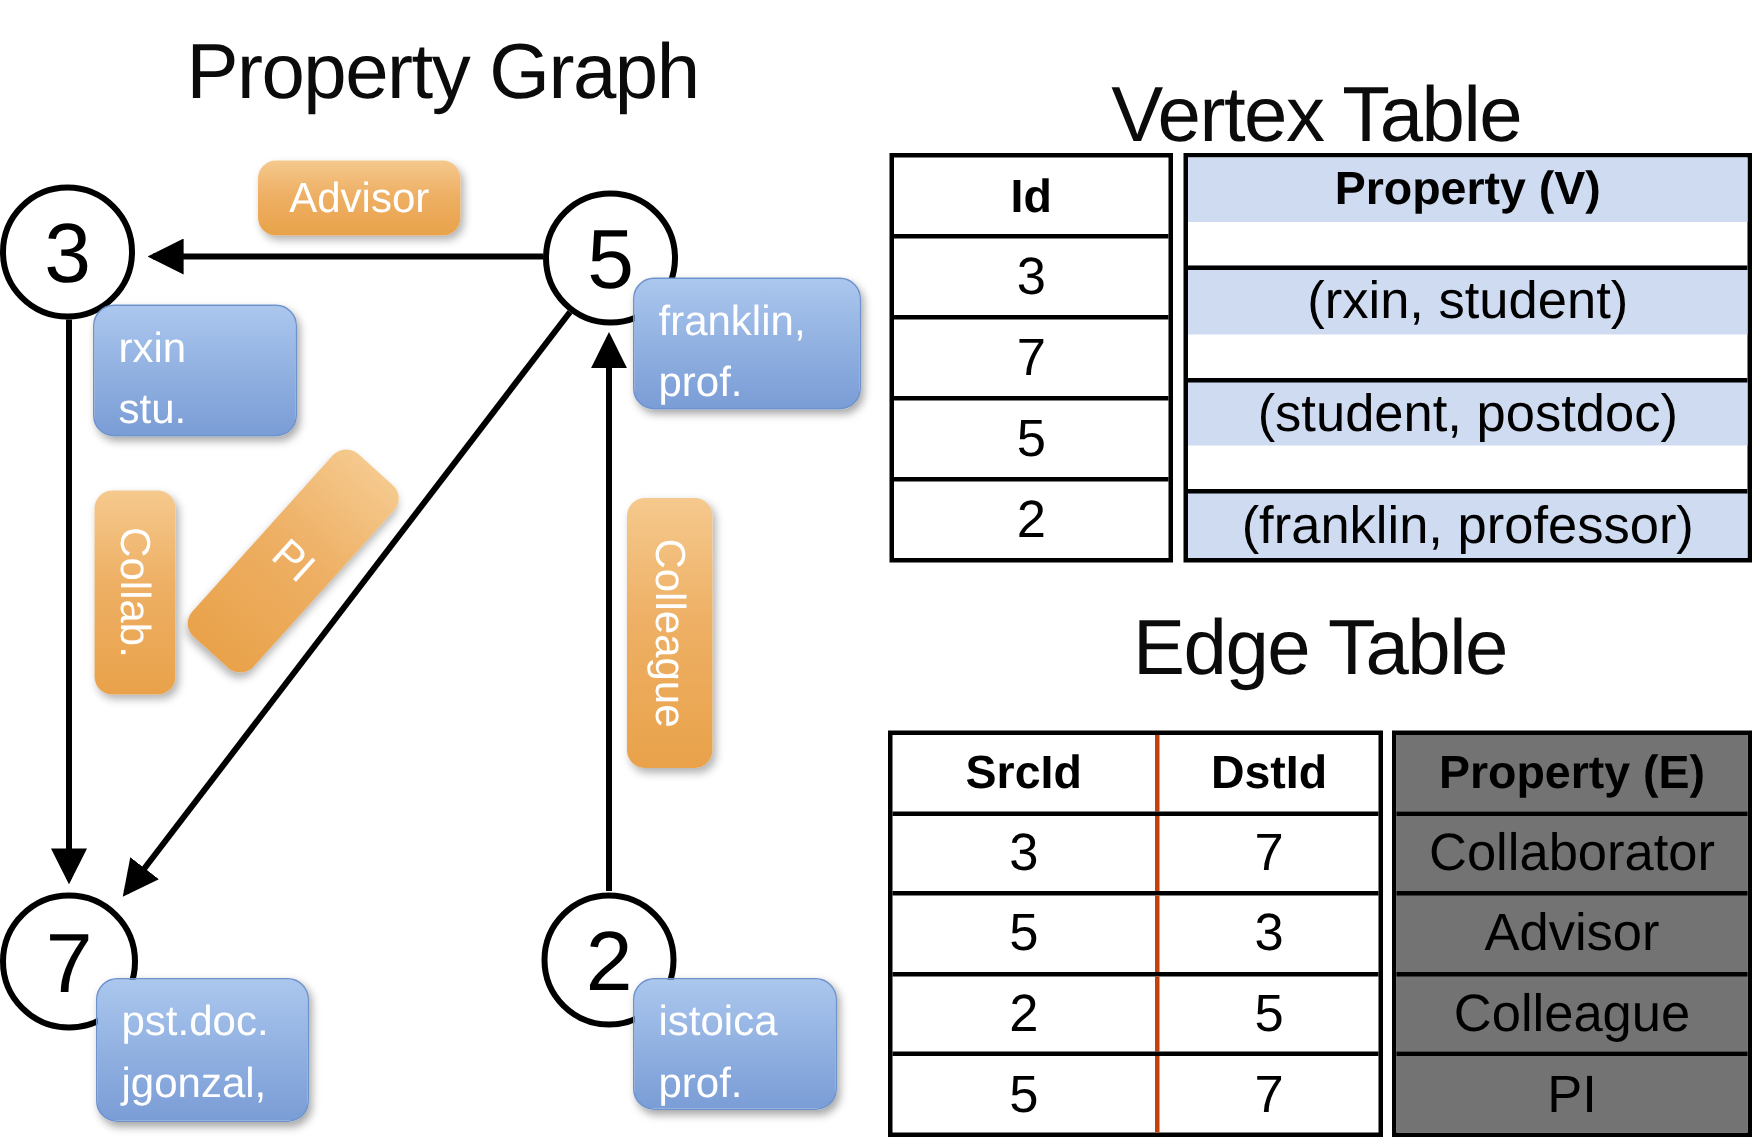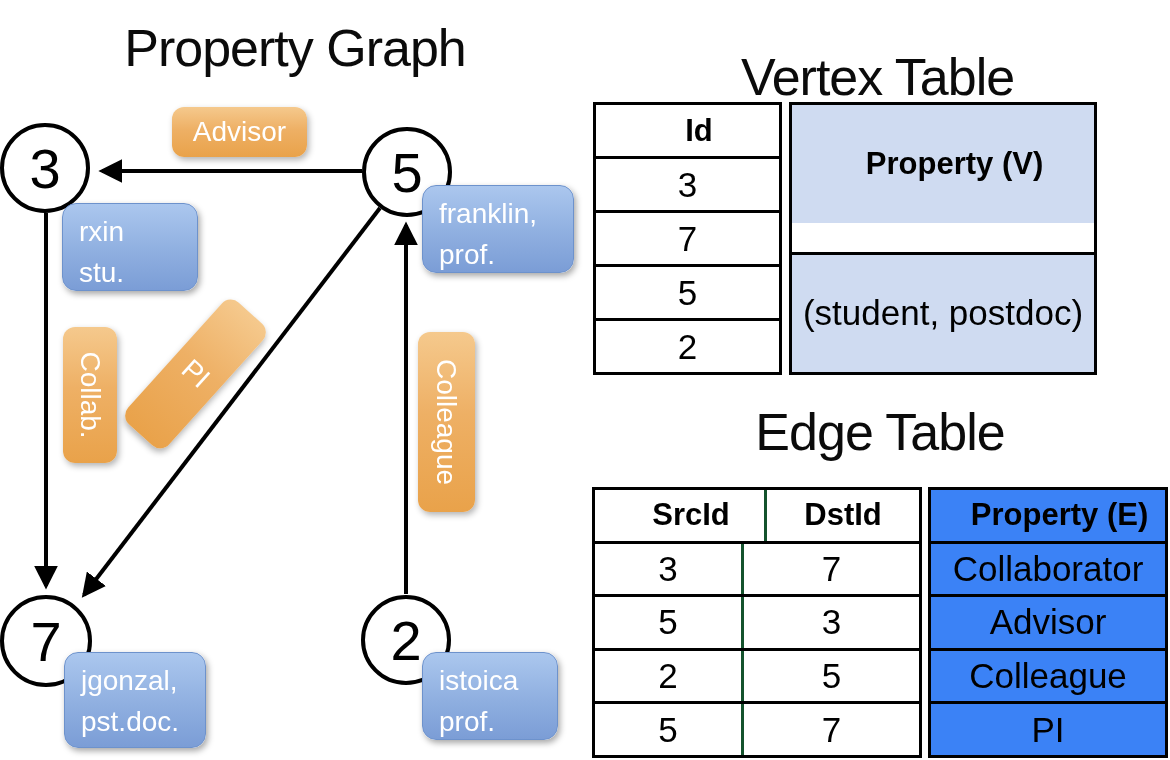--- a/index.html
+++ b/index.html
@@ -79,33 +79,33 @@
   }
   .panel .trow {
     flex: 1;
     display: flex;
     align-items: center;
     justify-content: center;
     font-size: 35px;
     border-top: 3px solid #000;
     text-align: center;
   }
-  .panel .trow:first-child { border-top: none; padding-left: 23px; }
+  .panel .trow:first-child { border-top: none; }
   .panel .thead { font-weight: bold; font-size: 31px; }
   .blue-fill { background: #cfdbf1; }
-  .peach-fill { background: #3b82f6; }
+  .peach-fill { background: #737373; }
 
   .vheader-h { flex: 0 0 57px; }
   .eheader-h { flex: 0 0 60px; }
 
   .split-row { display: flex; }
   .split-row .cell-left {
-    width: 149px;
+    width: 178px;
     display: flex; align-items: center; justify-content: center;
-    border-right: 3px solid #14532d;
+    border-right: 3px solid #c2410c;
     align-self: stretch;
   }
   .split-row .cell-right {
     flex: 1;
     display: flex; align-items: center; justify-content: center; text-align: right;
   }
 </style>
 </head>
 <body>
 
@@ -140,22 +140,22 @@
 
 <div class="vbox" style="left:62px; top:203px; width:136px; height:88px;">
   <div>rxin</div>
   <div>stu.</div>
 </div>
 <div class="vbox" style="left:422px; top:185px; width:152px; height:88px;">
   <div>franklin,</div>
   <div>prof.</div>
 </div>
 <div class="vbox" style="left:64px; top:652px; width:142px; height:96px;">
+  <div>pst.doc.</div>
   <div>jgonzal,</div>
-  <div>pst.doc.</div>
 </div>
 <div class="vbox" style="left:422px; top:652px; width:136px; height:88px;">
   <div>istoica</div>
   <div>prof.</div>
 </div>
 
 <div class="ebox" style="left:172px; top:107px; width:135px; height:50px;">
   <span>Advisor</span>
 </div>
 <div class="ebox" style="left:63px; top:327px; width:54px; height:136px;">
@@ -171,23 +171,25 @@
 <div class="big-title" style="left:575px; top:14px; width:585px;margin-top:33px;">Vertex Table</div>
 
 <div class="panel" style="left:593px; top:102px; width:189px; height:273px;">
   <div class="trow thead vheader-h">Id</div>
   <div class="trow">3</div>
   <div class="trow">7</div>
   <div class="trow">5</div>
   <div class="trow">2</div>
 </div>
 
-<div class="panel" style="left:789px; top:102px; width:308px; height:273px;gap:29px;">
+<div class="panel" style="left:789px; top:102px; width:379px; height:273px;gap:29px;">
   <div class="trow thead vheader-h blue-fill">Property (V)</div>
+  <div class="trow blue-fill">(rxin, student)</div>
   <div class="trow blue-fill">(student, postdoc)</div>
+  <div class="trow blue-fill">(franklin, professor)</div>
 </div>
 
 <div class="big-title" style="left:585px; top:402px; width:570px;">Edge Table</div>
 
 <div class="panel" style="left:592px; top:487px; width:330px; height:271px;">
   <div class="trow thead eheader-h split-row">
     <div class="cell-left">SrcId</div>
     <div class="cell-right">DstId</div>
   </div>
   <div class="trow split-row">

